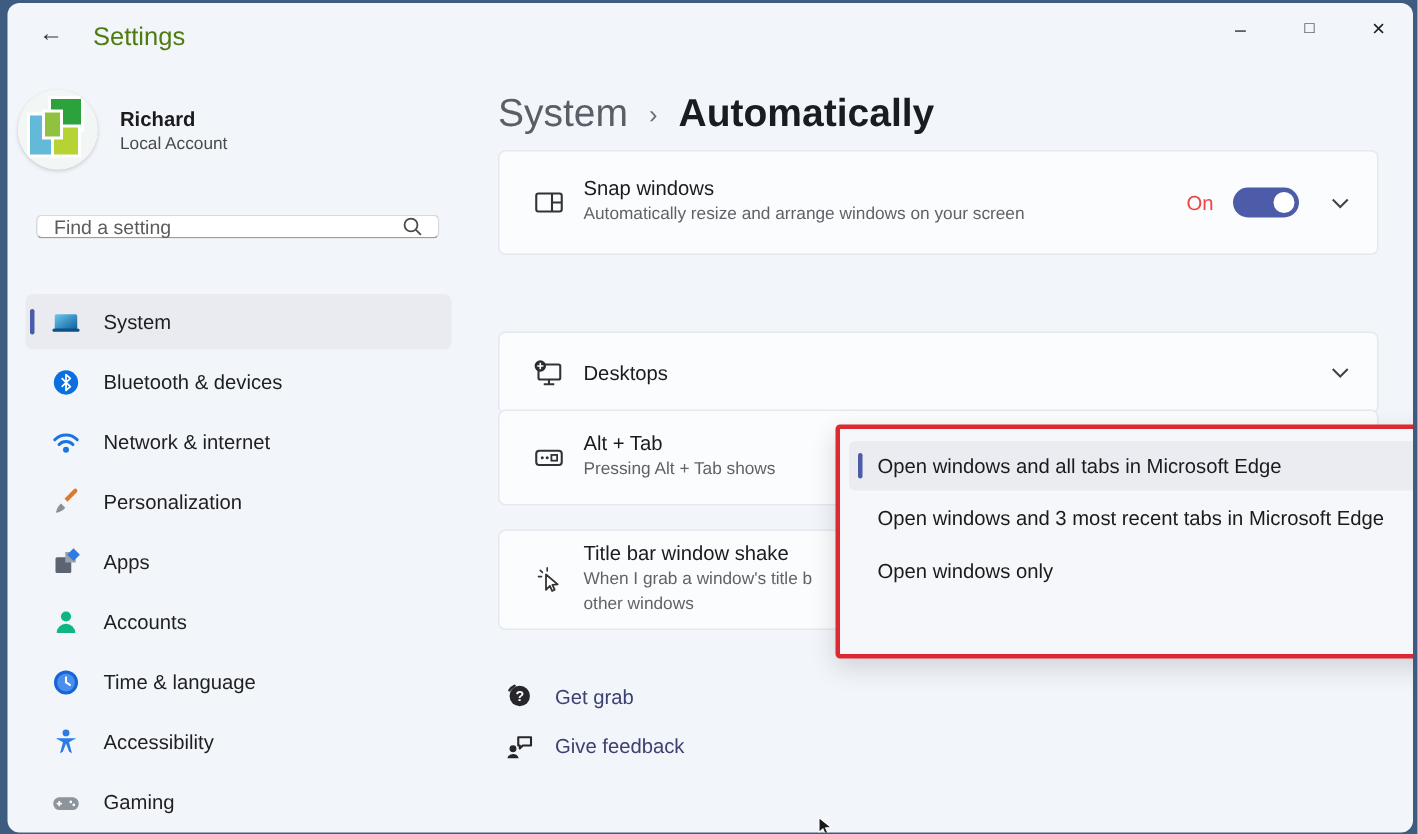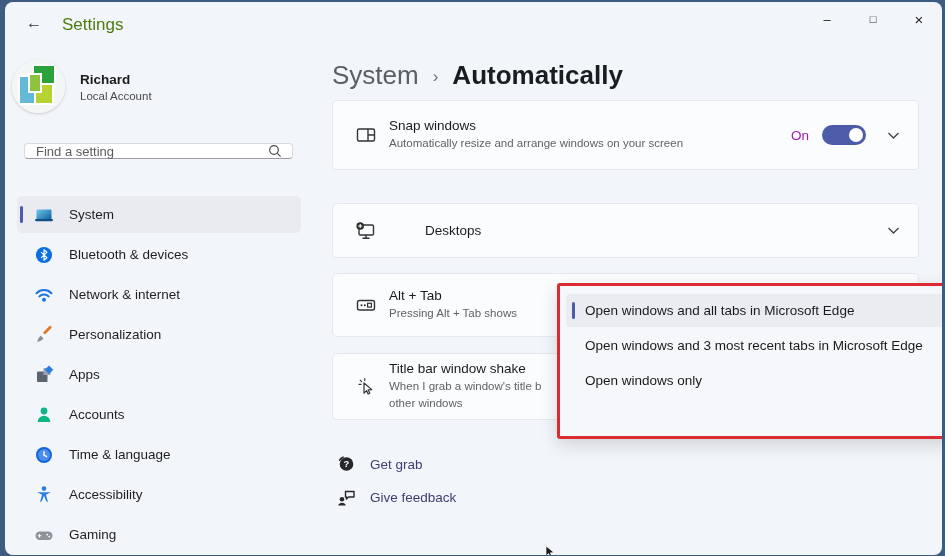--- a/index.html
+++ b/index.html
@@ -57,28 +57,28 @@
 
   .card { position:absolute; left:327px; width:587px; background:#fbfcfe;
     border:1px solid #e6e8ed; border-radius:5px; display:flex; align-items:center;
     padding:0 18px 0 14px; }
   .card-icon { width:24px; height:24px; margin:0 11px 0 7px; flex:none;
     display:flex; align-items:center; justify-content:center; }
   .card-text { flex:1; min-width:0; }
   .card-title { font-size:13.5px; color:#1b1b1b; }
   .card-sub { font-size:11.5px; color:#5f6368; margin-top:3px; line-height:1.35; }
   .card-right { display:flex; align-items:center; flex:none; }
-  .on-label { font-size:13.5px; color:#a21caf; margin-right:13px; }
+  .on-label { font-size:13.5px; color:#ef4444; margin-right:13px; }
   .toggle { width:44px; height:20px; border-radius:10px; background:#4d5ca8; position:relative; }
   .toggle-knob { position:absolute; right:3px; top:3px; width:14px; height:14px;
     border-radius:50%; background:#fff; }
   .chevron { margin-left:21px; display:flex; }
 
   #card-snap { top:98px; height:70px; }
-  #card-desktops { top:201px; height:55px;gap:36px; }
+  #card-desktops { top:219px; height:55px; }
   #card-alttab { top:271px; height:64px; }
   #card-shake { top:351px; height:67px; }
 
   
   .flyout { position:absolute; left:552px; top:281px; width:440px; height:156px;
     background:#f6f7fb; border:3px solid #dc2a33; border-radius:3px;
     box-shadow:0 6px 18px rgba(0,0,0,.14); z-index:5; padding-top:6px; }
   .flyout-item { position:relative; height:33px; margin:2px 6px; border-radius:4px;
     display:flex; align-items:center; padding-left:19px; font-size:13.5px; color:#1b1b1b; }
   .flyout-item.selected { background:#ebecf2; }

